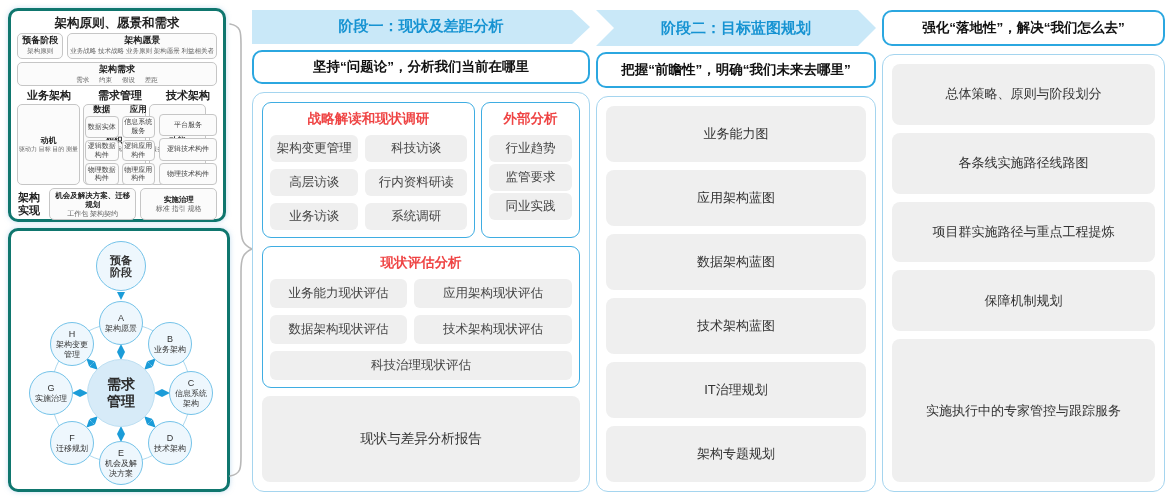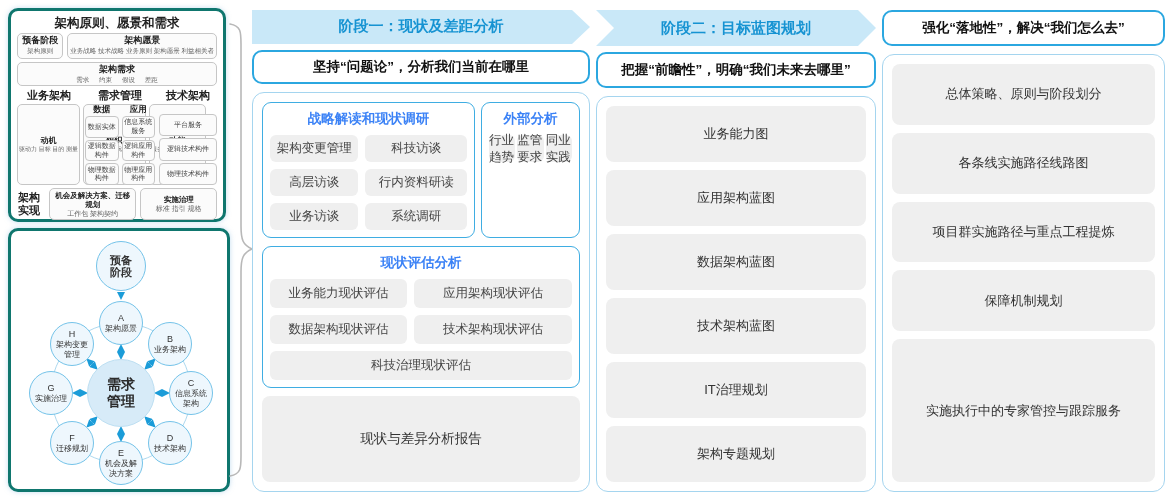--- a/index.html
+++ b/index.html
@@ -78,23 +78,23 @@
           font-size:15px; display:flex; align-items:center; justify-content:center;
           clip-path:polygon(0 0, calc(100% - 18px) 0, 100% 50%, calc(100% - 18px) 100%, 0 100%, 18px 50%); }
   .band.first { clip-path:polygon(0 0, calc(100% - 18px) 0, 100% 50%, calc(100% - 18px) 100%, 0 100%); }
   .subtitle { height:36px; margin-bottom:8px; border:2px solid #2ba7e0; border-radius:10px; background:#fff;
               display:flex; align-items:center; justify-content:center; font-weight:bold; font-size:13.5px; color:#111; }
   .content { flex:1; border:1.5px solid #a5d5ef; border-radius:12px; background:#fff; padding:9px; }
 
   .grp-row { display:flex; gap:6px; margin-bottom:8px; }
   .group { border:1.5px solid #3fade2; border-radius:9px; padding:7px; background:#fff; }
   .grp-a { width:213px; } .grp-b { flex:1; }
-  .grp-title { text-align:center; font-weight:bold; font-size:13.5px; color:#3b82f6; margin-bottom:7px; }
+  .grp-title { text-align:center; font-weight:bold; font-size:13.5px; color:#ef4444; margin-bottom:7px; }
   .chips-2 { display:grid; grid-template-columns:1fr 1.15fr; gap:7px; }
-  .chips-1 { display:grid; grid-template-columns:1fr 1fr 1fr; gap:2px; }
+  .chips-1 { display:grid; grid-template-columns:1fr; gap:2px; }
   .chip { background:#efefef; border-radius:6px; height:27px; display:flex; align-items:center;
           justify-content:center; font-size:12.5px; color:#444; }
   .grp-c { margin-bottom:8px; }
   .grp-c .chip { height:29px; }
   .span2 { grid-column:1 / span 2; }
   .report { background:#efefef; border-radius:8px; height:86px; display:flex; align-items:center;
             justify-content:center; font-size:13.5px; color:#333; }
 
   .stack { display:flex; flex-direction:column; gap:8px; height:100%; }
   .sitem { flex:1; background:#efefef; border-radius:8px; display:flex; align-items:center;

